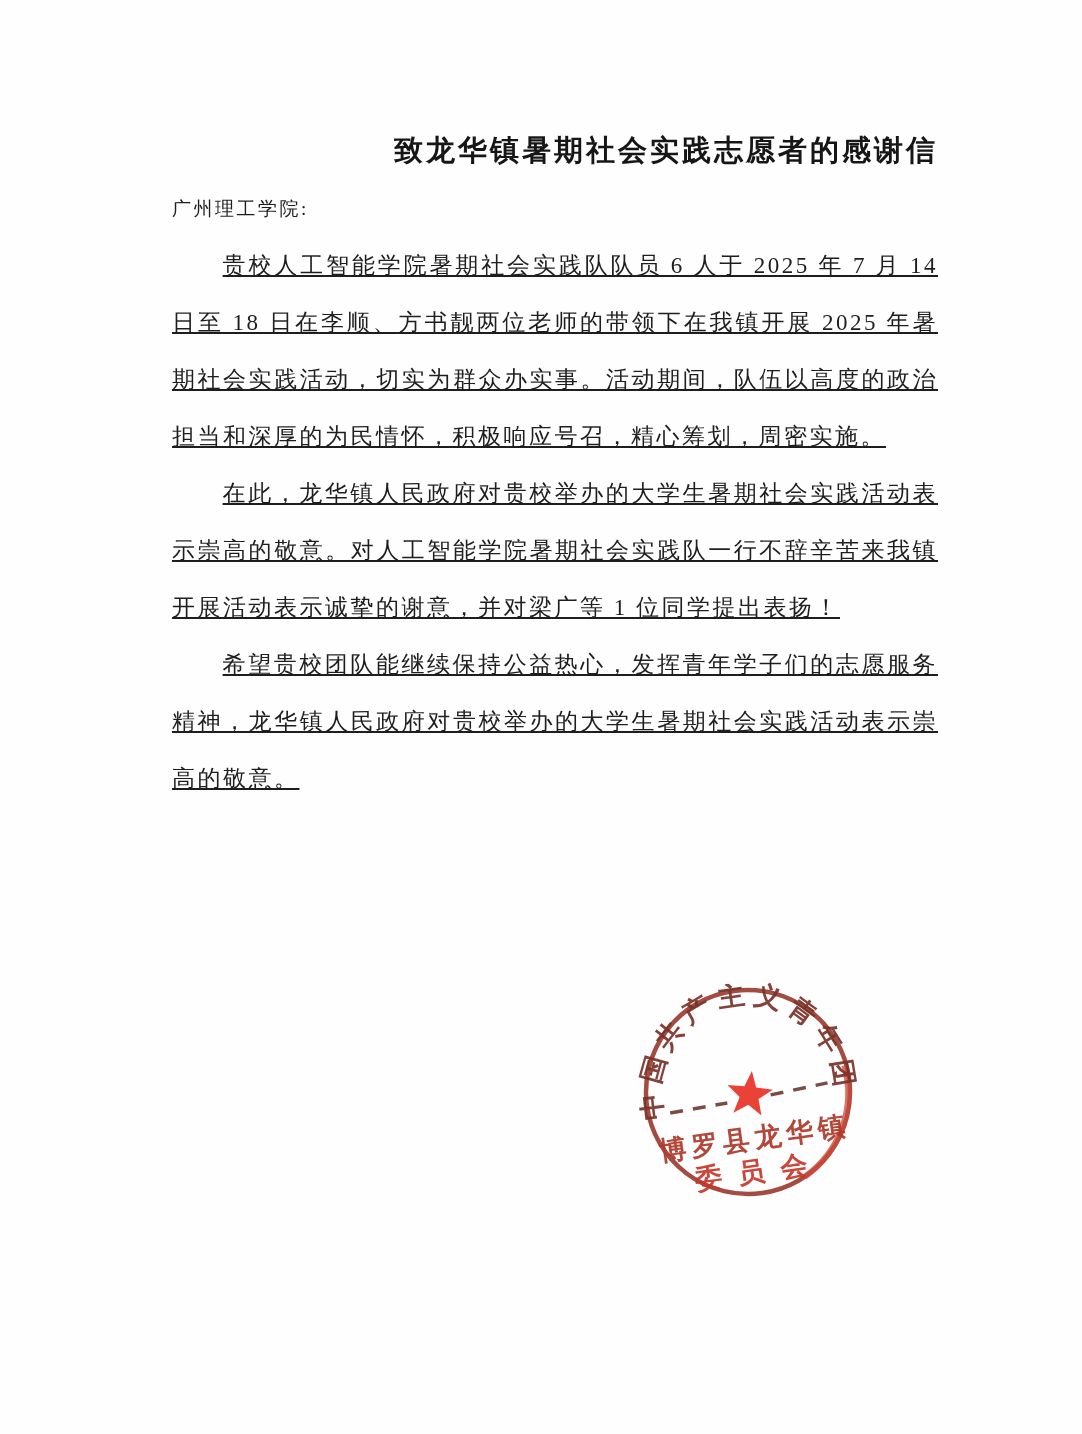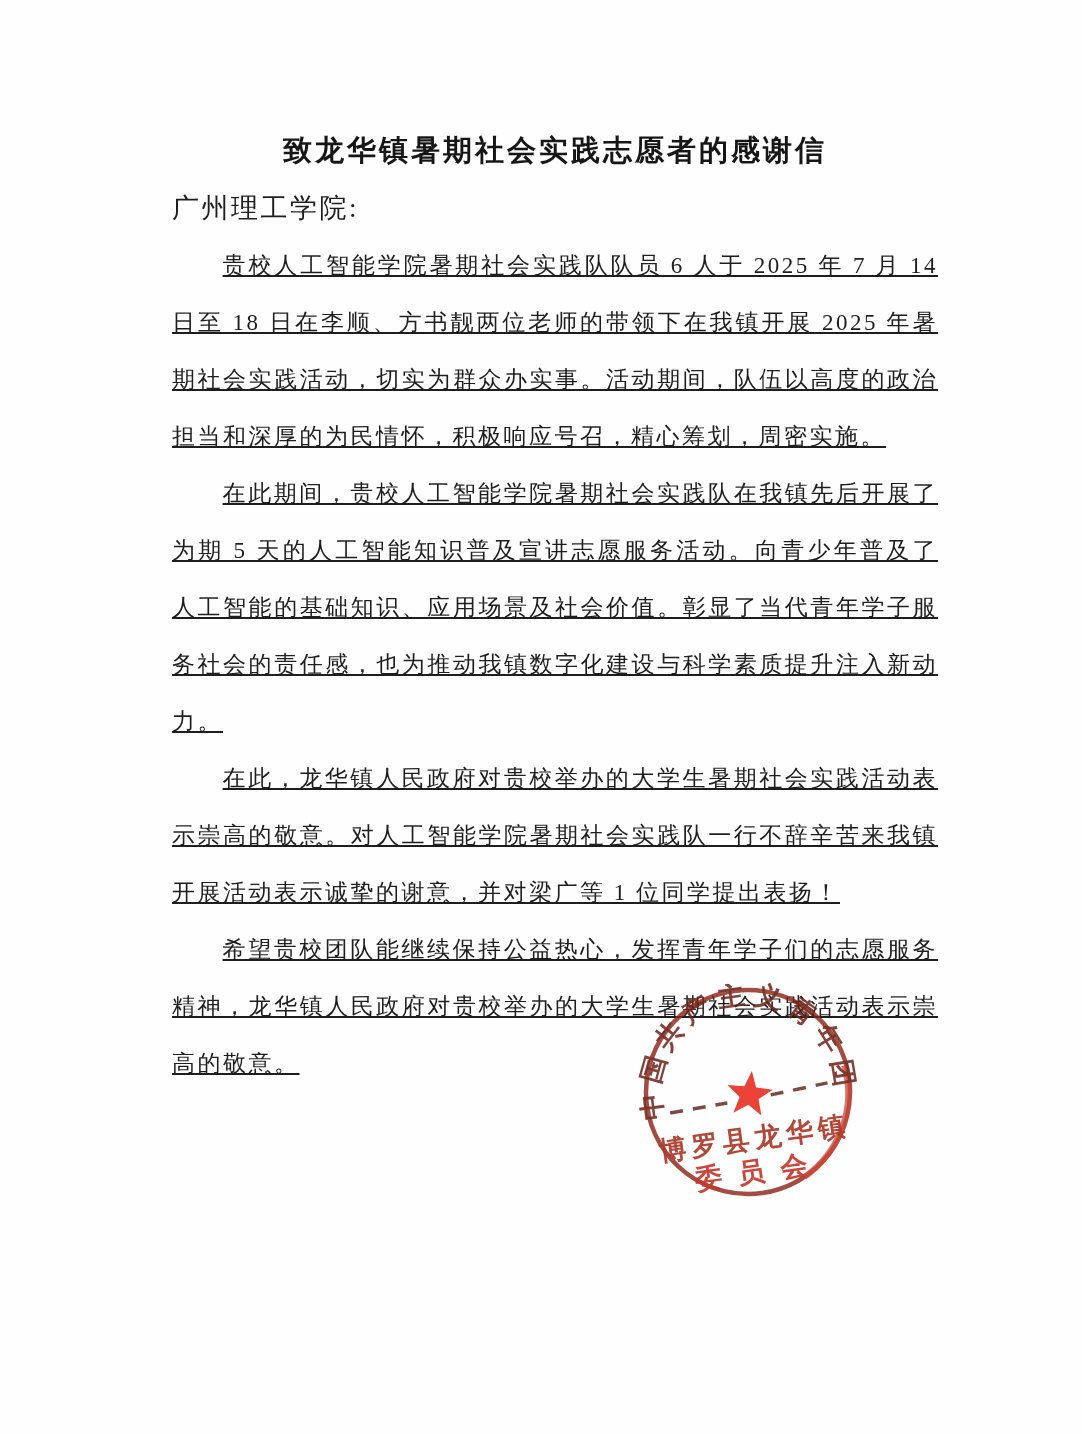--- a/index.html
+++ b/index.html
@@ -20,27 +20,27 @@
     position: absolute;
     left: 172px;
     top: 128px;
     width: 766px;
   }
   .title {
     margin: 0 0 8px 0;
     font-size: 29px;
     line-height: 44px;
     font-weight: bold;
-    text-align: center;
+    text-align: right;
     letter-spacing: 3px;
     color: #161616;
   }
   .salutation {
     margin: 0;
-    font-size: 27px;
+    font-size: 19px;
     line-height: 57px;
     letter-spacing: 2.5px;
     text-indent: 0;
   }
   .para {
     margin: 0;
     font-size: 23px;
     line-height: 57px;
     letter-spacing: 2.5px;
     text-indent: 2.2em;
@@ -63,21 +63,20 @@
 
 <div class="page">
 
   <div class="content">
     <h1 class="title">致龙华镇暑期社会实践志愿者的感谢信</h1>
 
     <p class="salutation">广州理工学院:</p>
 
     <p class="para">贵校人工智能学院暑期社会实践队队员 6 人于 2025 年 7 月 14 日至 18 日在李顺、方书靓两位老师的带领下在我镇开展 2025 年暑期社会实践活动，切实为群众办实事。活动期间，队伍以高度的政治担当和深厚的为民情怀，积极响应号召，精心筹划，周密实施。</p>
 
-    <p class="para">在此期间，贵校人工智能学院暑期社会实践队在我镇先后开展了为期 5 天的人工智能知识普及宣讲志愿服务活动。向青少年普及了人工智能的基础知识、应用场景及社会价值。彰显了当代青年学子服务社会的责任感，也为推动我镇数字化建设与科学素质提升注入新动力。</p>
 
     <p class="para">在此，龙华镇人民政府对贵校举办的大学生暑期社会实践活动表示崇高的敬意。对人工智能学院暑期社会实践队一行不辞辛苦来我镇开展活动表示诚挚的谢意，并对梁广等 1 位同学提出表扬！</p>
 
     <p class="para">希望贵校团队能继续保持公益热心，发挥青年学子们的志愿服务精神，龙华镇人民政府对贵校举办的大学生暑期社会实践活动表示崇高的敬意。</p>
   </div>
 
   <div class="stamp">
     <svg width="220" height="220" viewBox="0 0 220 220" font-family="Liberation Serif, DejaVu Serif, serif">
 
       <circle cx="110" cy="110" r="102" fill="none" stroke="#8e2418" stroke-width="4.5" opacity="0.88"></circle>

